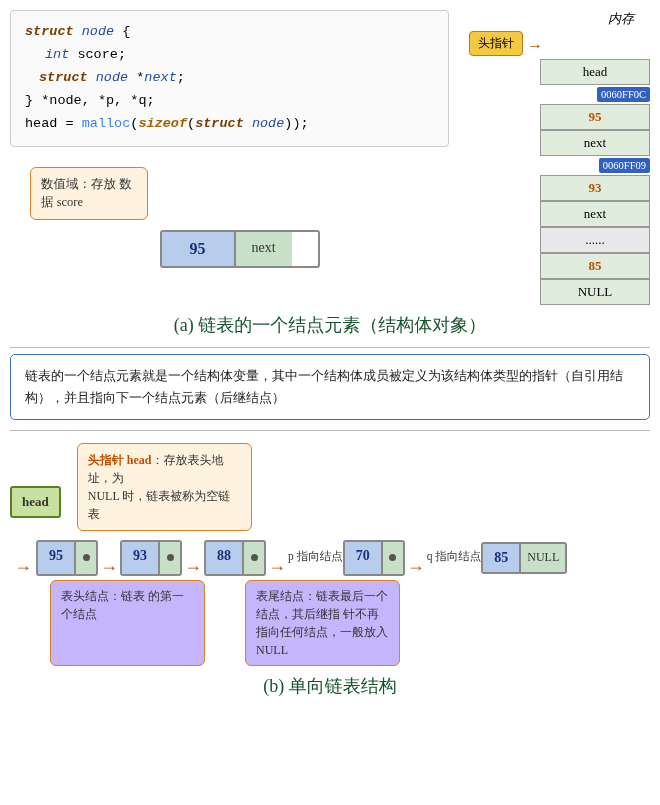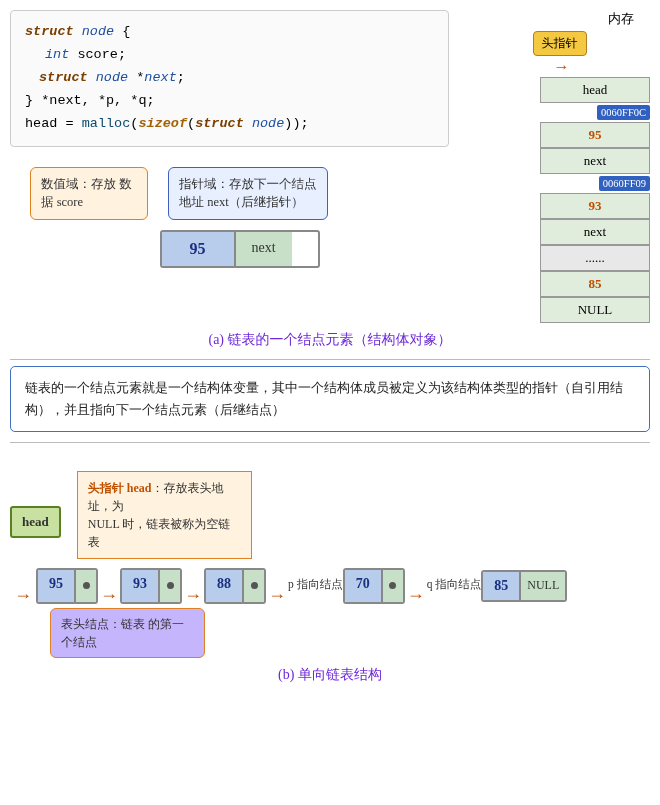--- a/index.html
+++ b/index.html
@@ -124,27 +124,27 @@
       padding: 6px 10px;
       font-size: 13px;
       font-weight: bold;
       color: #333;
       align-self: center;
       margin-top: 30px;
     }
     .head-callout {
       background: #fff3e0;
       border: 1.5px solid #e08020;
-      border-radius: 0;
+      border-radius: 6px;
       padding: 7px 10px;
       font-size: 12px;
       line-height: 1.5;
       max-width: 175px;
       color: #333;
-      margin-top: 16px;
+      margin-top: 0;
     }
 
     .ll-nodes-container {
       display: flex;
       align-items: center;
       margin: 8px 0 0 0;
       flex-wrap: nowrap;
     }
 
     .ll-node-col {
@@ -212,66 +212,64 @@
       border-radius: 6px;
       padding: 6px 10px;
       font-size: 12px;
       line-height: 1.5;
       max-width: 155px;
       color: #333;
     }
 
     .caption-area {
       text-align: center;
-      font-size: 14px;
-      color: #6d28d9;
+      font-size: 18px;
+      color: #14532d;
       padding: 8px 0 6px 0;
     }
 
     
     .section-sep {
       border: none;
       border-top: 1px solid #bbb;
       margin: 4px 10px;
     }
   </style>
 </head>
 <body>
 
 <div class="top-wrapper">
 
   <div class="code-area">
     <div class="code-block">
       <div class="code-line"><span style="color:#7b3f00;font-weight:bold;font-style:italic;">struct</span> <span style="color:#2050a0;font-style:italic;">node</span> {</div>
       <div class="code-line indent1"><span style="color:#2050a0;font-style:italic;">int</span> score;</div>
       <div class="code-line indent2" style="padding-left:14px;"><span style="color:#7b3f00;font-weight:bold;font-style:italic;">struct</span> <span style="color:#2050a0;font-style:italic;">node</span> *<span style="color:#2050a0;font-style:italic;">next</span>;</div>
-      <div class="code-line">} *next, *p, *q;</div>
-      <div class="code-line">head = <span style="color:#0c4a6e;">malloc</span>(<span style="color:#a16207;font-weight:bold;font-style:italic;">sizeof</span>(<span style="color:#7b3f00;font-weight:bold;font-style:italic;">struct</span> <span style="color:#2050a0;font-style:italic;">node</span>));</div>
+      <div class="code-line">} *node, *p, *q;</div>
+      <div class="code-line">head = <span style="color:#3b82f6;">malloc</span>(<span style="color:#a16207;font-weight:bold;font-style:italic;">sizeof</span>(<span style="color:#7b3f00;font-weight:bold;font-style:italic;">struct</span> <span style="color:#2050a0;font-style:italic;">node</span>));</div>
     </div>
 
     <div class="node-diagram-area">
       <div class="callout-left">数值域：存放
 数据 score</div>
-      <div class="callout-right">指针域：存放下一个结点
-地址 next（后继指针）</div>
     </div>
     <div style="display:flex; justify-content:center; margin-top:10px; margin-left:20px;">
       <div class="ll-node-inner" style="width:160px;">
         <div class="ll-v" style="font-size:16px; padding:8px 28px;">95</div>
         <div class="ll-null-cell" style="padding:8px 16px; font-size:14px; min-width:55px; text-align:center;">next</div>
       </div>
     </div>
   </div>
 
   <div class="mem-area">
-    <div style="display:flex; justify-content:flex-end; margin-bottom:3px;">
+    <div style="display:flex; justify-content:flex-end; margin-bottom:3px;font-style:italic;">
       <span class="mem-title" style="font-size:13px; margin-right:16px;">内存</span>
     </div>
 
-    <div style="display:flex; align-items:center; justify-content:flex-start; margin-bottom:3px; margin-left:4px;flex-direction:column;">
+    <div style="display:flex; align-items:center; justify-content:flex-start; margin-bottom:3px; margin-left:4px;">
       <div style="background:#f5c842; border:1.5px solid #b08020; border-radius:4px; padding:3px 8px; font-size:12px; white-space:nowrap;">头指针</div>
 
       <span style="color:#c05000; font-size:16px; margin-left:4px;">→</span>
     </div>
 
     <div style="display:flex; flex-direction:column; align-items:flex-end;">
 
       <div class="mem-row">
         <div class="mem-cell">head</div>
       </div>
@@ -387,18 +385,20 @@
       <div class="ll-node-inner">
         <div class="ll-v">85</div>
         <div class="ll-null-cell">NULL</div>
       </div>
     </div>
   </div>
 
   <div class="ll-bottom-callouts" style="gap:40px; padding-left:40px;">
     <div class="ll-bottom-callout">表头结点：链表
 的第一个结点</div>
+    <div class="ll-bottom-callout">表尾结点：链表最后一个结点，其后继指
+针不再指向任何结点，一般放入 NULL</div>
   </div>
 </div>
 
 <div class="caption-area">
   <span>(b) 单向链表结构</span>
 </div>
 
 </body></html>

